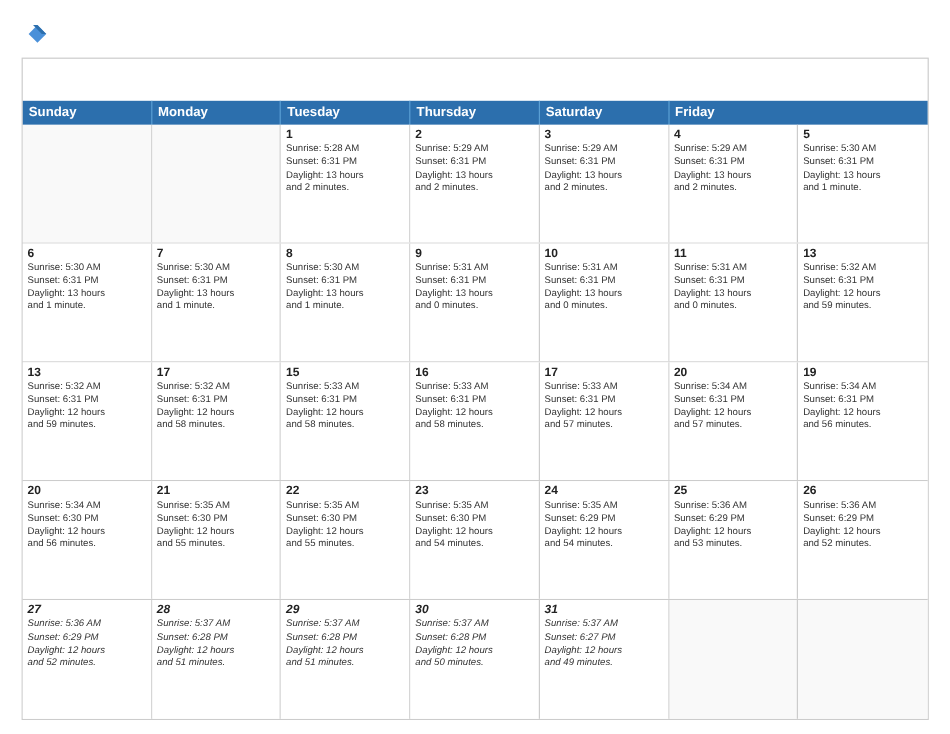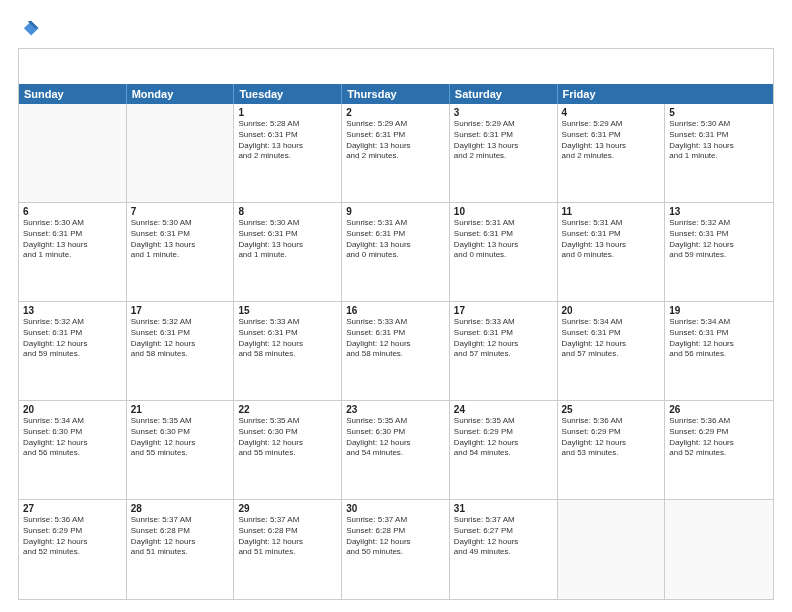--- a/index.html
+++ b/index.html
@@ -79,21 +79,21 @@
     .cal-body {
       display: grid;
       grid-template-rows: repeat(5, 1fr);
       flex: 1;
     }
     .cal-row {
       display: grid;
       grid-template-columns: repeat(7, 1fr);
       border-bottom: 1px solid #ccc;
     }
-    .cal-row:last-child { border-bottom: none; }
+    .cal-row:last-child { border-bottom: none; font-style: italic; }
     .cal-cell {
       border-right: 1px solid #ccc;
       padding: 3px 4px;
       font-size: 8.5px;
       color: #333;
       background: #fff;
       overflow: hidden;
     }
     .cal-cell:last-child { border-right: none; }
     .cal-cell.empty { background: #f9f9f9; }

